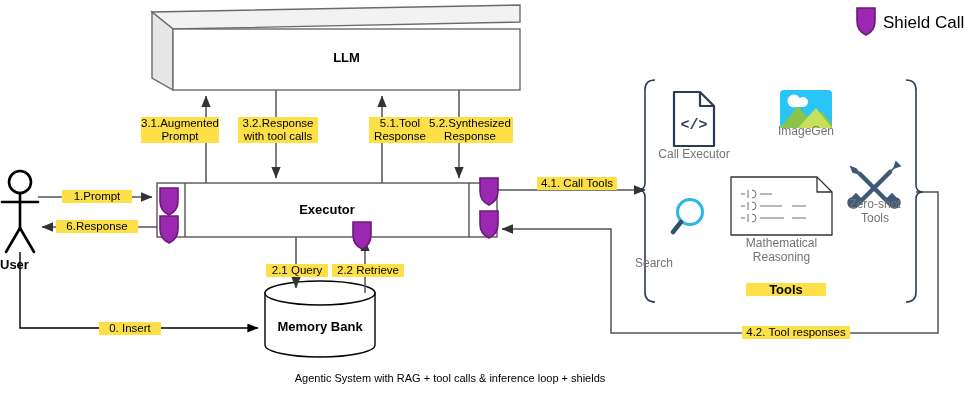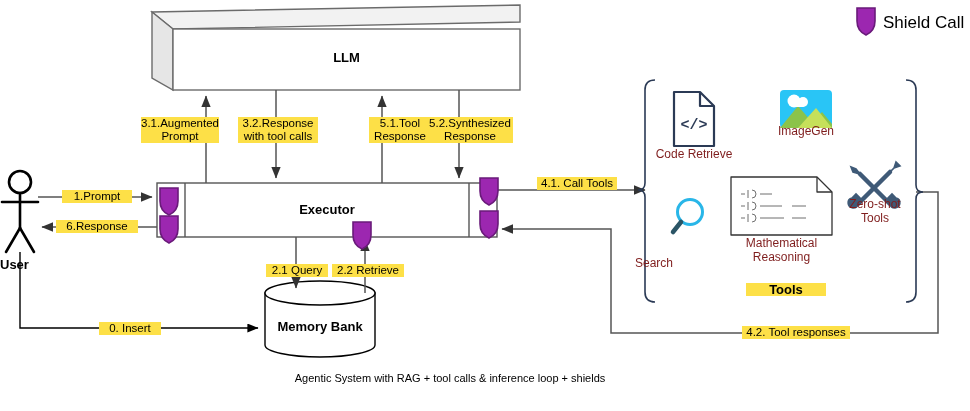--- a/index.html
+++ b/index.html
@@ -4,21 +4,21 @@
 <style>
   html,body{margin:0;padding:0;background:#ffffff;}
   body{width:970px;height:411px;position:relative;overflow:hidden;
        font-family:"Liberation Sans",sans-serif;color:#000;}
   .stage{position:absolute;left:0;top:0;width:970px;height:411px;}
   svg.layer{position:absolute;left:0;top:0;width:970px;height:411px;overflow:visible;}
   .lbl{position:absolute;font-size:11.5px;line-height:13px;color:#000;
        text-align:center;background:#fde047;white-space:pre-line;}
   .lbl.b{font-weight:bold;}
   .node-title{position:absolute;font-weight:bold;font-size:13px;text-align:center;}
-  .tool-cap{position:absolute;font-size:12px;line-height:14px;text-align:center;color:#7f1d1d;}
+  .tool-cap{position:absolute;font-size:12px;line-height:14px;text-align:center;color:#737373;}
   .caption{position:absolute;left:0;top:372px;width:900px;text-align:center;
            font-size:11px;color:#000;}
   .legend-txt{position:absolute;font-size:17px;color:#000;}
 </style>
 </head>
 <body>
 
 <div class="stage">
 
   <svg class="layer">
@@ -182,21 +182,21 @@
   <div class="lbl" style="left:369px;top:117px;width:62px;">5.1.Tool
 Response</div>
   <div class="lbl" style="left:427px;top:117px;width:86px;">5.2.Synthesized
 Response</div>
   <div class="lbl" style="left:266px;top:264px;width:62px;">2.1 Query</div>
   <div class="lbl" style="left:332px;top:264px;width:72px;">2.2 Retrieve</div>
   <div class="lbl" style="left:99px;top:322px;width:62px;">0. Insert</div>
   <div class="lbl" style="left:537px;top:177px;width:80px;">4.1. Call Tools</div>
   <div class="lbl" style="left:722px;top:326px;width:108px;margin-left:20px;">4.2. Tool responses</div>
 
-  <div class="tool-cap" style="left:644px;top:147px;width:100px;">Code Retrieve</div>
+  <div class="tool-cap" style="left:644px;top:147px;width:100px;">Call Executor</div>
   <div class="tool-cap" style="left:766px;top:124px;width:80px;">ImageGen</div>
   <div class="tool-cap" style="left:619px;top:256px;width:70px;">Search</div>
   <div class="tool-cap" style="left:731px;top:236px;width:101px;white-space:pre-line;">Mathematical
 Reasoning</div>
   <div class="tool-cap" style="left:840px;top:197px;width:70px;white-space:pre-line;">Zero-shot
 Tools</div>
 
   <div class="legend-txt" style="left:883px;top:13px;">Shield Call</div>
 
   <div class="caption">Agentic System with RAG + tool calls &amp; inference loop + shields</div>

